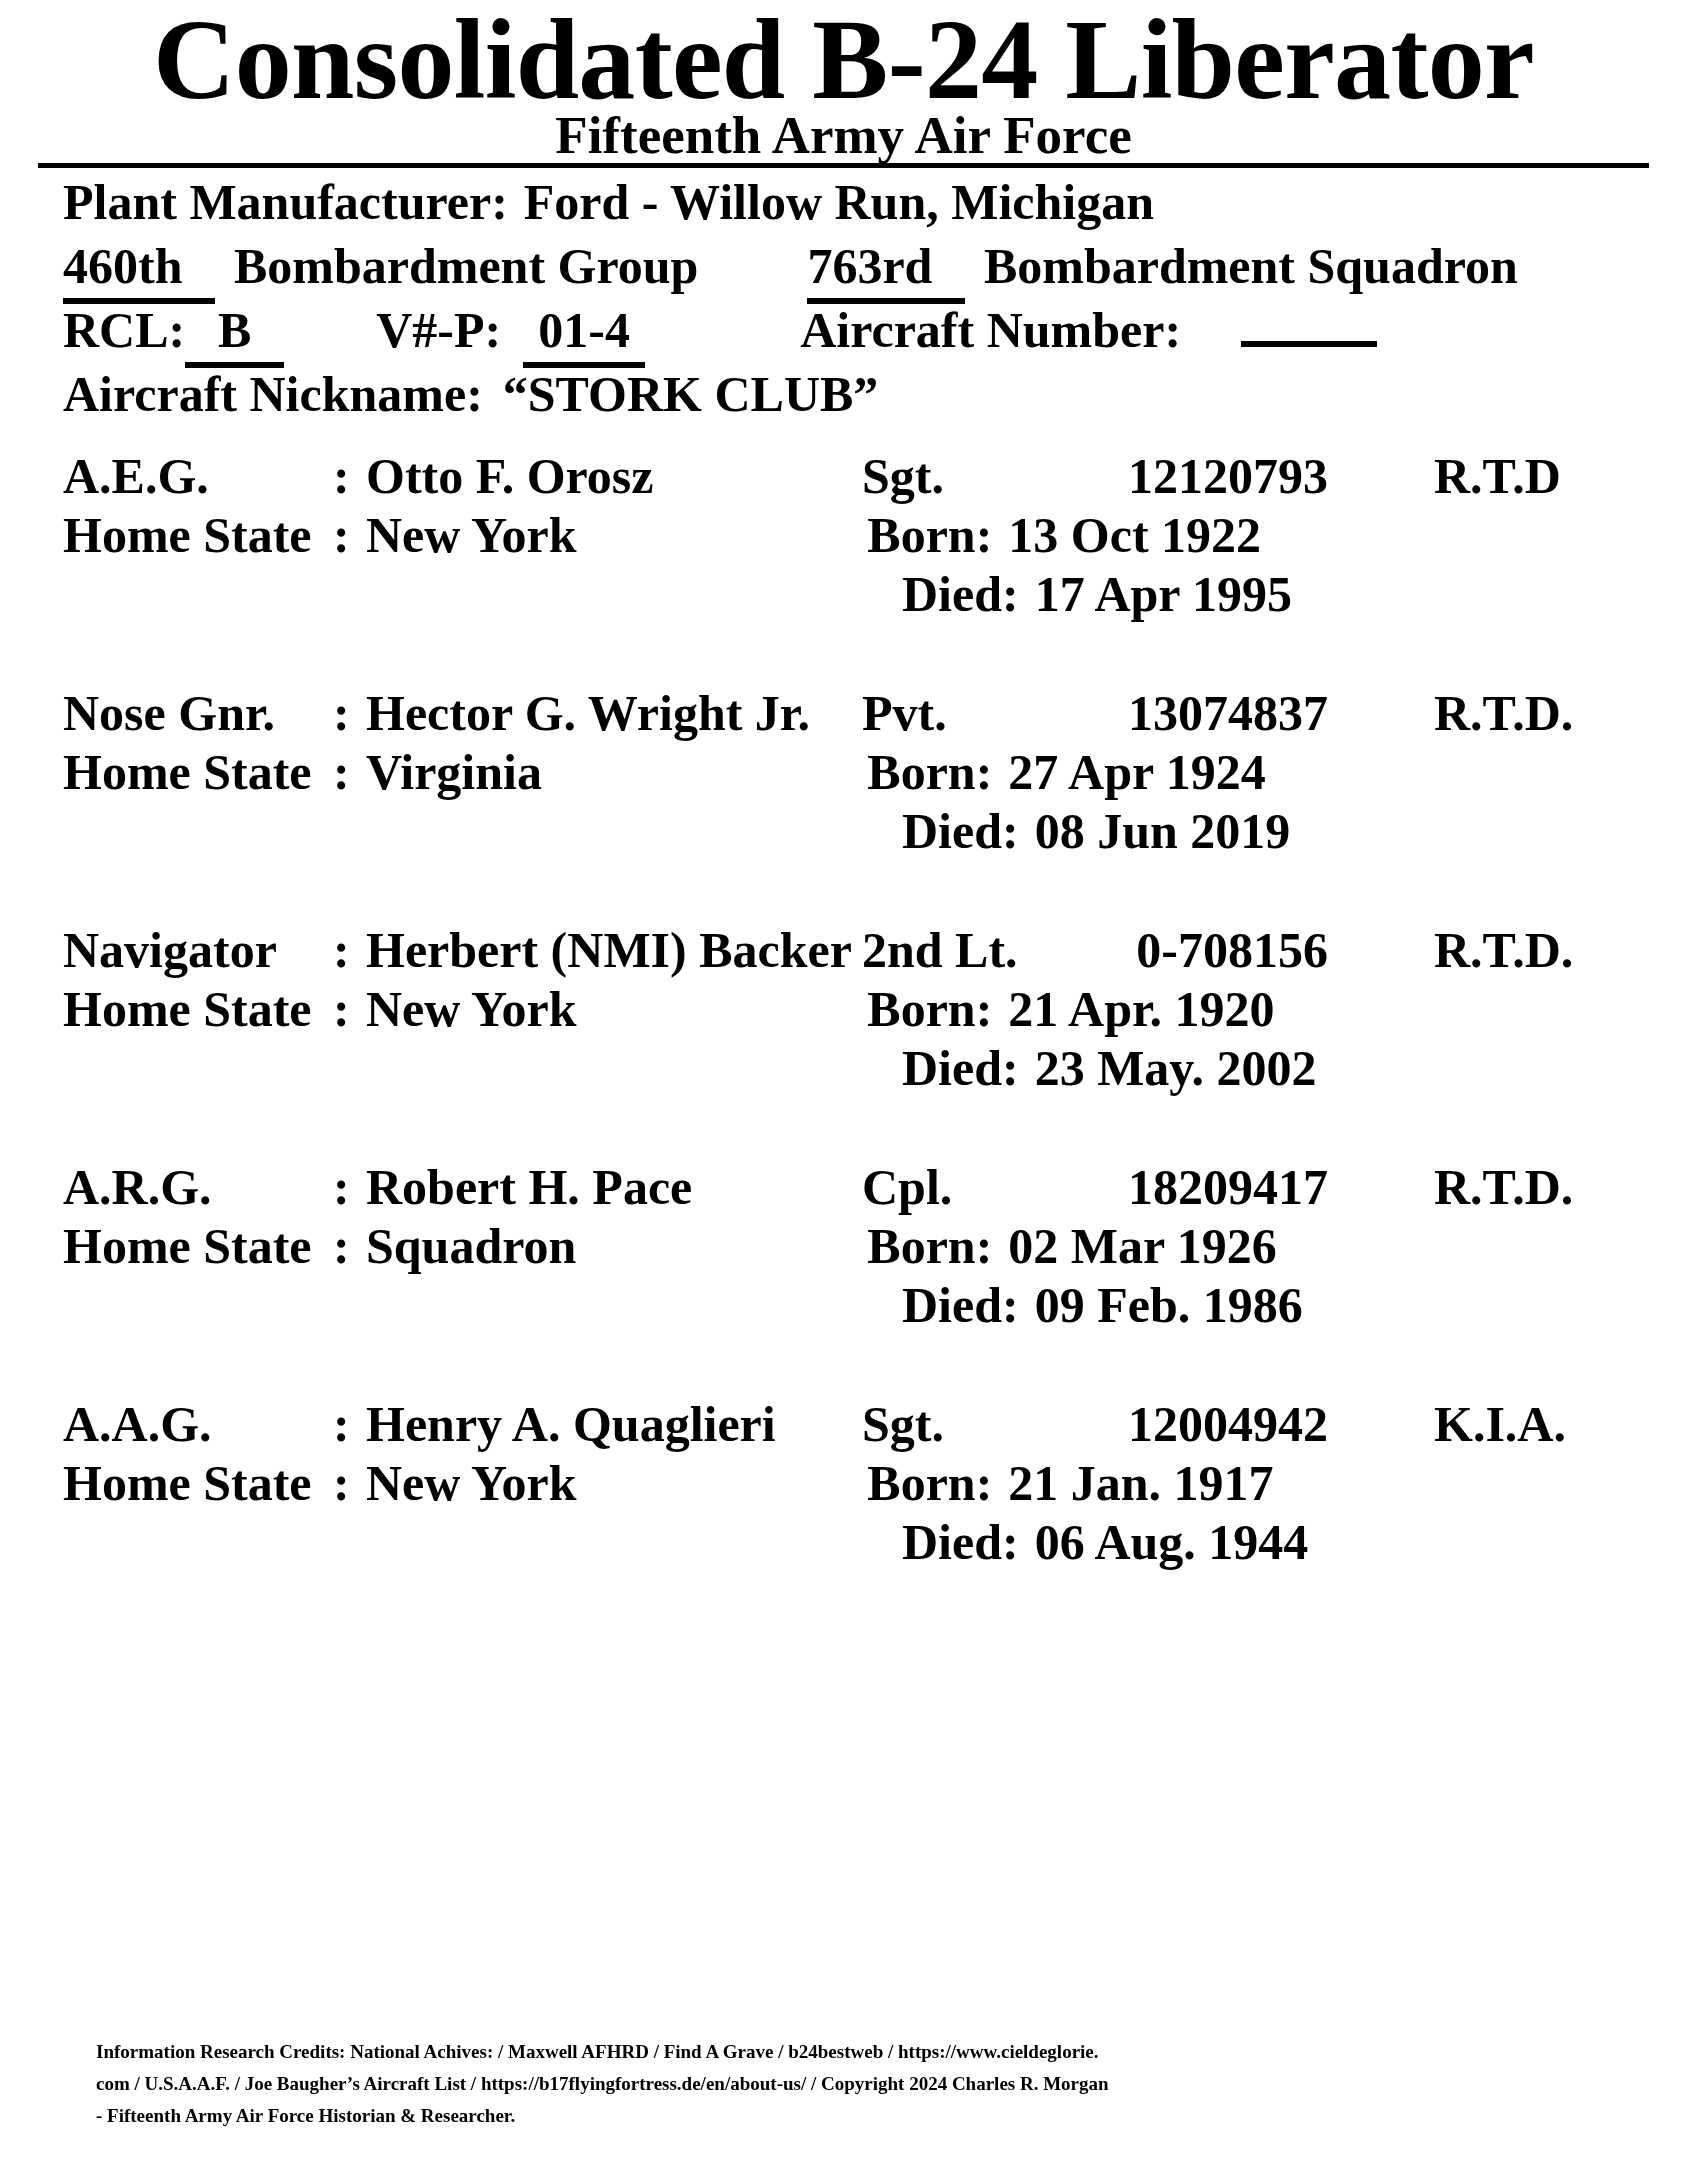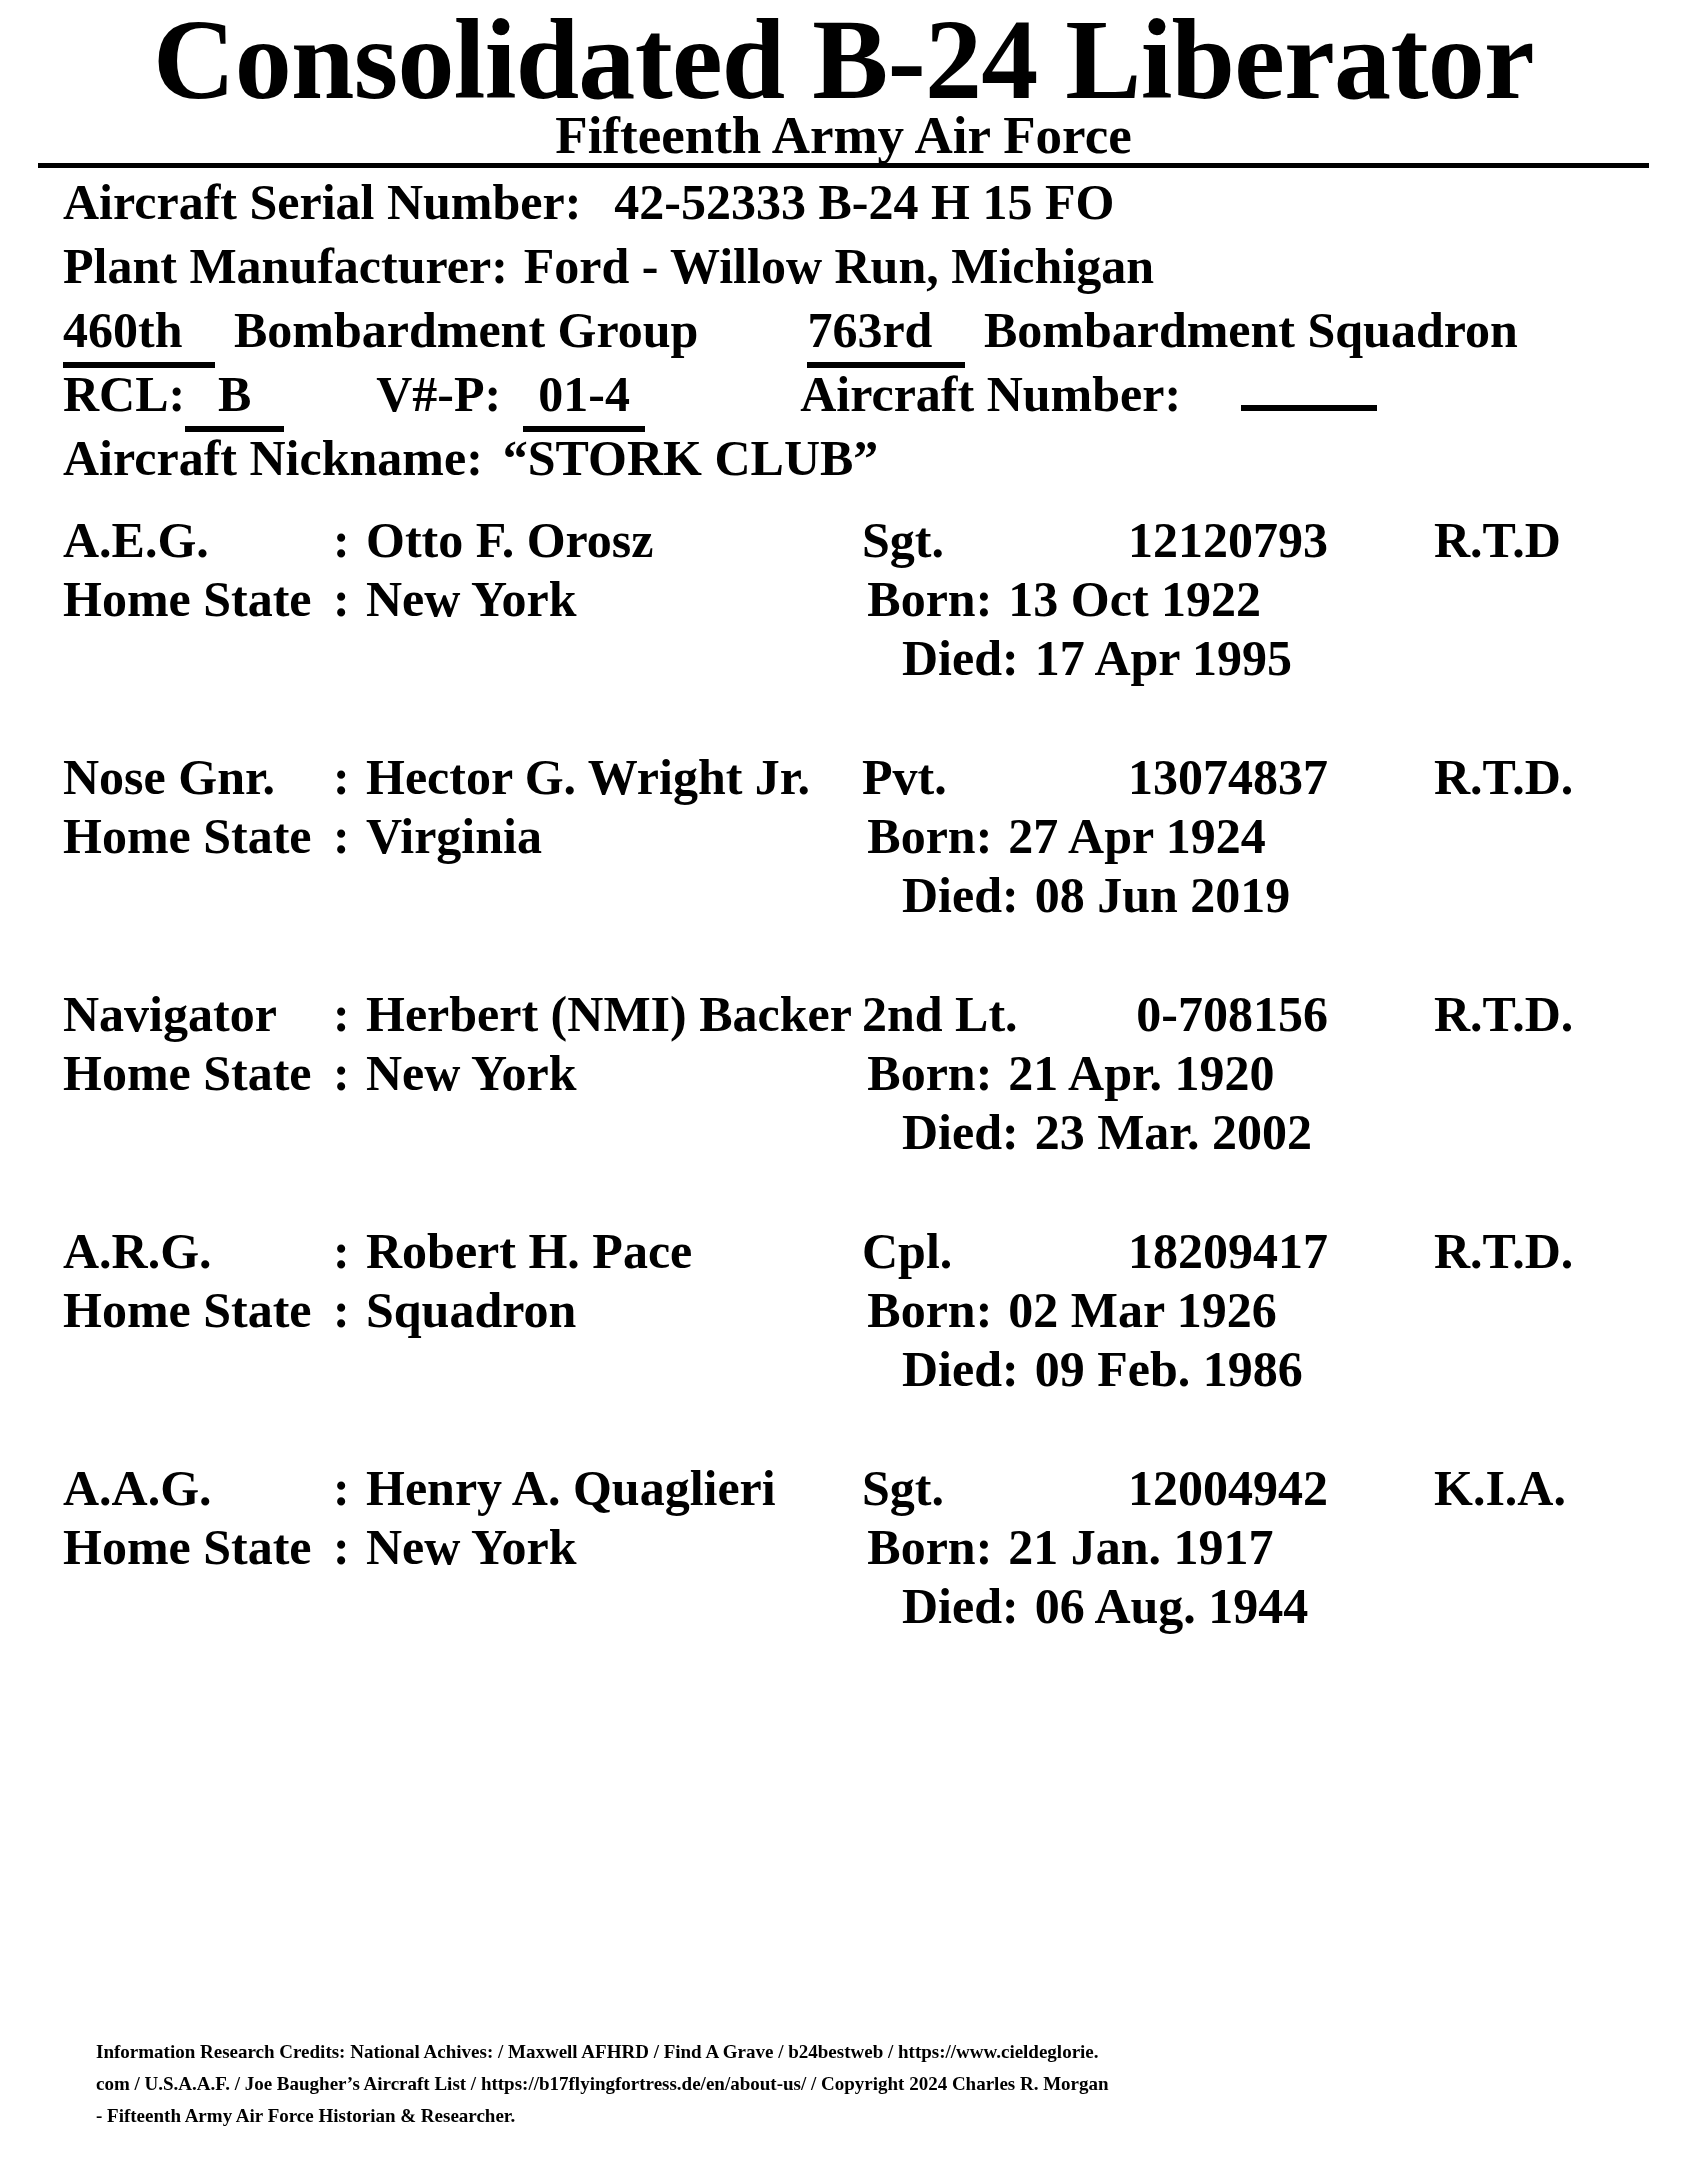--- a/index.html
+++ b/index.html
@@ -97,23 +97,20 @@
 </style>
 </head>
 <body>
 
 <div class="page-title">Consolidated B-24 Liberator</div>
 <div class="page-subtitle">Fifteenth Army Air Force</div>
 <div class="rule"></div>
 
 <div class="header-info">
   <div class="header-line">
-    <span>Aircraft Serial Number:</span><span class="val-gap-lg">42-52333 B-24 H 15 FO</span>
-  </div>
-  <div class="header-line">
     <span>Plant Manufacturer:</span><span class="val-gap-sm">Ford - Willow Run, Michigan</span>
   </div>
   <div class="header-line">
     <span class="u-num">460th</span><span class="bomb-label">Bombardment Group</span><span class="u-num squad-num">763rd</span><span class="bomb-label">Bombardment Squadron</span>
   </div>
   <div class="header-line">
     <span>RCL:</span><span class="rcl-blank">B</span><span class="vp-label">V#-P:</span><span class="vp-blank">01-4</span><span class="acnum-label">Aircraft Number:</span><span class="acnum-blank"></span>
   </div>
   <div class="header-line">
     <span>Aircraft Nickname:</span><span class="val-gap-md">“STORK CLUB”</span>
@@ -154,21 +151,21 @@
     <div>Navigator</div>
     <div>:</div>
     <div>Herbert (NMI) Backer</div>
     <div>2nd Lt.</div>
     <div class="cell-serial">0-708156</div>
     <div class="cell-status">R.T.D.</div>
     <div>Home State</div>
     <div>:</div>
     <div>New York</div>
     <div class="cell-born"><span>Born:</span><span class="val-gap-sm">21 Apr. 1920</span></div>
-    <div class="cell-died"><span>Died:</span><span class="val-gap-sm">23 Mar. 2002</span></div>
+    <div class="cell-died"><span>Died:</span><span class="val-gap-sm">23 May. 2002</span></div>
   </div>
 
   <div class="crew-block">
     <div>A.R.G.</div>
     <div>:</div>
     <div>Robert H. Pace</div>
     <div>Cpl.</div>
     <div class="cell-serial">18209417</div>
     <div class="cell-status">R.T.D.</div>
     <div>Home State</div>

